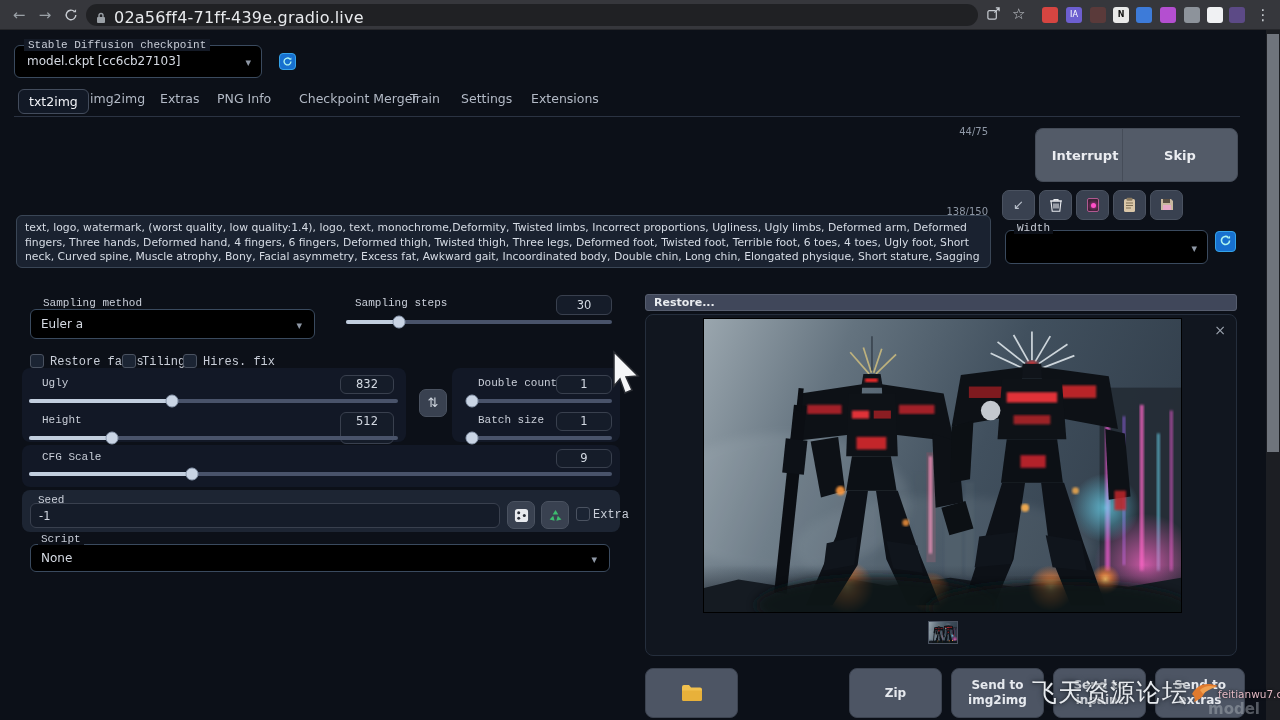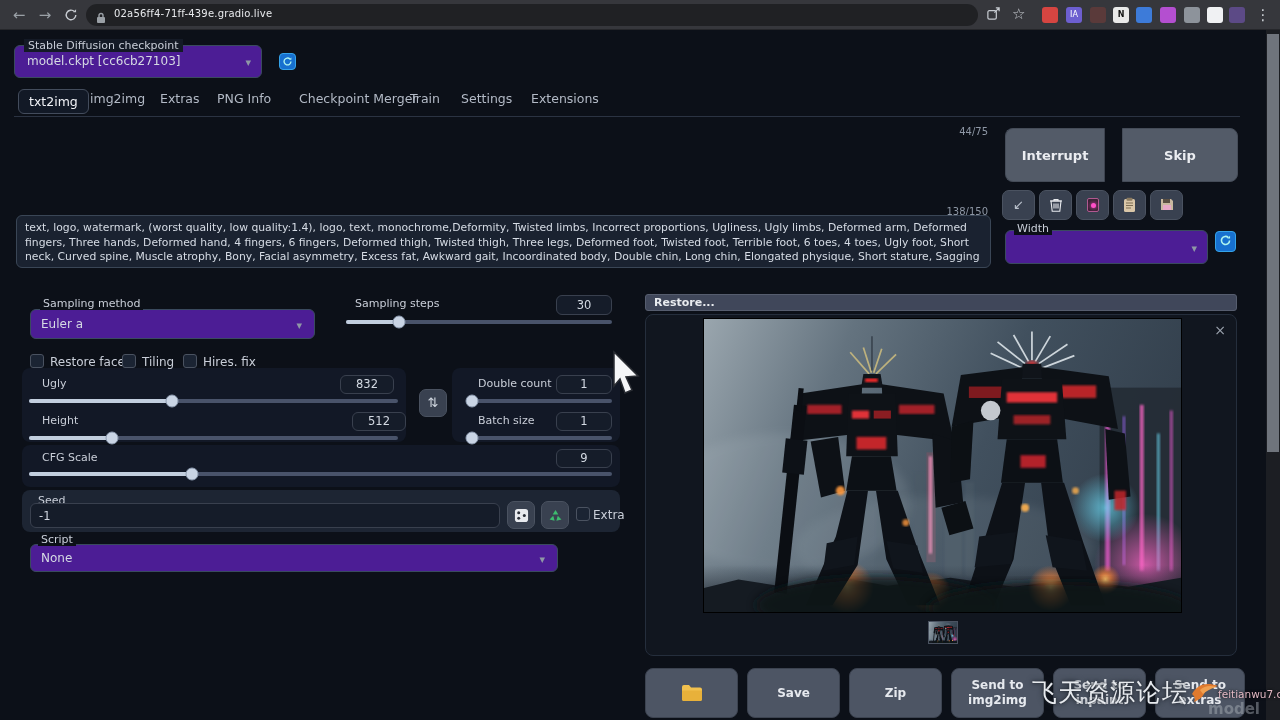--- a/index.html
+++ b/index.html
@@ -4,27 +4,27 @@
 <style>
   html,body{margin:0;padding:0;background:#000;}
   *{box-sizing:border-box;font-family:"DejaVu Sans","Liberation Sans",sans-serif;}
   .stage{position:relative;width:1280px;height:720px;background:#0c1018;overflow:hidden;}
 
   
   .browser{position:absolute;left:0;top:0;width:1280px;height:30px;background:#36373c;border-bottom:1px solid #26272b;}
   .nav-ico{position:absolute;top:4px;width:22px;height:22px;color:#9aa0a6;font-size:15px;line-height:22px;text-align:center;}
   .urlpill{position:absolute;left:86px;top:4px;width:892px;height:22px;background:#202124;border-radius:11px;color:#e8eaed;}
   .urlpill .lock{position:absolute;left:10px;top:5px;}
-  .urlpill .url{position:absolute;left:28px;top:4px;font-size:10px;letter-spacing:.2px;}
+  .urlpill .url{position:absolute;left:28px;top:4px;font-size:16px;letter-spacing:.2px;}
   .ext{position:absolute;top:7px;width:16px;height:16px;border-radius:3px;font-size:8px;line-height:16px;text-align:center;color:#fff;overflow:hidden;}
   .tbico{position:absolute;top:6px;color:#c7cbd1;font-size:13px;}
 
   
-  .label{color:#c9ced8;font-size:11px;}
-  .box{background:#4c1d95;border:1px solid #3a4a5e;border-radius:6px;position:absolute;}
+  .label{color:#c9ced8;font-size:11px;font-family:Liberation Mono, monospace;}
+  .box{background:#000000;border:1px solid #3a4a5e;border-radius:6px;position:absolute;}
   .chev{position:absolute;color:#8f98a6;font-size:11px;}
   .numbox{position:absolute;background:#151c29;border:1px solid #39404e;border-radius:6px;color:#d3d9e2;font-size:11.5px;text-align:center;}
   .blockpanel{position:absolute;background:#121826;border-radius:8px;}
 
   .ckpt-label{position:absolute;left:24px;top:39px;background:#141a26;padding:0 4px;z-index:2;}
   .refreshbtn{position:absolute;background:#1770cf;border:1px solid #35a3e8;border-radius:4px;}
   .refreshbtn svg{display:block;margin:2px auto;}
 
   .tab{position:absolute;top:91px;font-size:12.5px;color:#b3bac6;cursor:pointer;}
   .tab.active{border:1px solid #434c5c;background:#121926;border-radius:6px;padding:4px 10px;color:#f0f2f6;top:89px;}
@@ -123,21 +123,21 @@
   <div class="tab" style="left:410px">Train</div>
   <div class="tab" style="left:461px">Settings</div>
   <div class="tab" style="left:531px">Extensions</div>
   <div class="tabline"></div>
 
   <div class="counter" style="left:900px;top:126px;width:88px;text-align:right">44/75</div>
 
   <div class="counter" style="left:900px;top:206px;width:88px;text-align:right">138/150</div>
   <div class="ta" style="left:16px;top:215px;width:975px;height:53px">text, logo, watermark, (worst quality, low quality:1.4), logo, text, monochrome,Deformity, Twisted limbs, Incorrect proportions, Ugliness, Ugly limbs, Deformed arm, Deformed fingers, Three hands, Deformed hand, 4 fingers, 6 fingers, Deformed thigh, Twisted thigh, Three legs, Deformed foot, Twisted foot, Terrible foot, 6 toes, 4 toes, Ugly foot, Short neck, Curved spine, Muscle atrophy, Bony, Facial asymmetry, Excess fat, Awkward gait, Incoordinated body, Double chin, Long chin, Elongated physique, Short stature, Sagging breasts, Obese physique, Emaciated,</div>
 
-  <div class="bigbtn" style="left:1005px;width:100px;border-radius:8px 0 0 8px;border-right:1px solid #3e4450">Interrupt</div>
+  <div class="bigbtn" style="left:1035px;width:100px;border-radius:8px 0 0 8px;border-right:1px solid #3e4450">Interrupt</div>
   <div class="bigbtn" style="left:1122px;width:116px;border-radius:0 8px 8px 0">Skip</div>
 
   <div class="toolbtn" style="left:1002px;color:#b9c0cb;font-size:13px"><span>↙</span></div>
   <div class="toolbtn" style="left:1039px">
     <svg width="14" height="16" viewBox="0 0 14 16" style="margin-top:6px">
         <path d="M2 4h10l-1.2 10.2H3.2z" stroke="#e8eaee" fill="none" stroke-width="1.1"></path>
         <path d="M1 4h12M5 4V2.6h4V4M5 6.5v5M7 6.5v5M9 6.5v5" stroke="#e8eaee" stroke-width="1.1" fill="none"></path>
       </svg>
   </div>
   <div class="toolbtn" style="left:1076px">
@@ -196,21 +196,21 @@
 
   <span class="label" style="position:absolute;left:42px;top:377px">Ugly</span>
   <div class="numbox" style="left:340px;top:375px;width:54px;height:19px;line-height:17px">832</div>
   <div class="slider" style="left:29px;top:393px;width:369px">
     <div class="track"></div>
       <div class="fill" style="width: 38.7%;"></div>
       <div class="thumb" style="left: 38.7%;"></div>
   </div>
 
   <span class="label" style="position:absolute;left:42px;top:414px">Height</span>
-  <div class="numbox" style="left:352px;top:412px;width:54px;height:19px;line-height:17px">512</div>
+  <div class="numbox" style="left:340px;top:412px;width:54px;height:32px;line-height:17px">512</div>
   <div class="slider" style="left:29px;top:430px;width:369px">
     <div class="track"></div>
       <div class="fill" style="width: 22.6%;"></div>
       <div class="thumb" style="left: 22.6%;"></div>
   </div>
 
   <div class="smallbtn" style="left:419px;top:389px;line-height:26px;color:#cfd5de;font-size:13px"><span>⇅</span></div>
 
   <span class="label" style="position:absolute;left:478px;top:377px">Double count</span>
   <div class="numbox" style="left:556px;top:375px;width:56px;height:19px;line-height:17px">1</div>
@@ -253,21 +253,21 @@
     <svg width="15" height="15" viewBox="0 0 16 16" style="margin-top:6px">
         <path d="M8 2.2 11 7H5z" fill="#3dbb6e"></path>
         <path d="M2.2 13 5 8.2 7.8 13z" fill="#3dbb6e" transform="rotate(15 5 10.5)"></path>
         <path d="M8.2 13 11 8.2 13.8 13z" fill="#3dbb6e" transform="rotate(-15 11 10.5)"></path>
       </svg>
   </div>
   <div class="cb" style="left:576px;top:507px"></div>
   <span class="label" style="position:absolute;left:593px;top:508px;font-size:12px">Extra</span>
 
   <span class="label" style="position:absolute;left:38px;top:533px;background:#0c1018;padding:0 3px;z-index:2">Script</span>
-  <div class="box" style="left:30px;top:544px;width:528px;height:28px">
+  <div class="box" style="left:30px;top:544px;width:580px;height:28px">
     <span style="position:absolute;left:10px;top:6px;font-size:12px;color:#d5dae3">None</span>
     <span class="chev" style="right:12px;top:8px">▾</span>
   </div>
 
   <div class="progress">
     <span>Restore...</span>
   </div>
 
   <div class="gallery">
     <div class="closex">×</div>
@@ -415,21 +415,20 @@
         </svg>
     </div>
   </div>
 
   <div class="outbtn" style="left:645px">
     <svg width="22" height="18" viewBox="0 0 22 18">
         <path d="M1 3a2 2 0 0 1 2-2h5l2 2.5h9a2 2 0 0 1 2 2V15a2 2 0 0 1-2 2H3a2 2 0 0 1-2-2z" fill="#f2c14e"></path>
         <path d="M1 6.5h20V15a2 2 0 0 1-2 2H3a2 2 0 0 1-2-2z" fill="#e8b13a"></path>
       </svg>
   </div>
-  <div class="outbtn" style="left:747px">Save</div>
   <div class="outbtn" style="left:849px">Zip</div>
   <div class="outbtn" style="left:951px">Send to img2img</div>
   <div class="outbtn" style="left:1053px">Send to inpaint</div>
   <div class="outbtn" style="left:1155px;width:90px">Send to extras</div>
 
   <div class="wm">
     <span class="wm-main">飞天资源论坛</span>
     <svg style="position:absolute;left:158px;top:8px" width="30" height="24" viewBox="0 0 30 24">
       <path d="M2 14 C8 4 16 2 28 6 C20 8 16 10 14 14 C12 18 8 20 4 22 C6 18 4 16 2 14Z" fill="#e07a2e"></path>
       <path d="M10 10 C14 6 20 5 26 7 C20 9 16 11 13 14Z" fill="#f0a050"></path>

